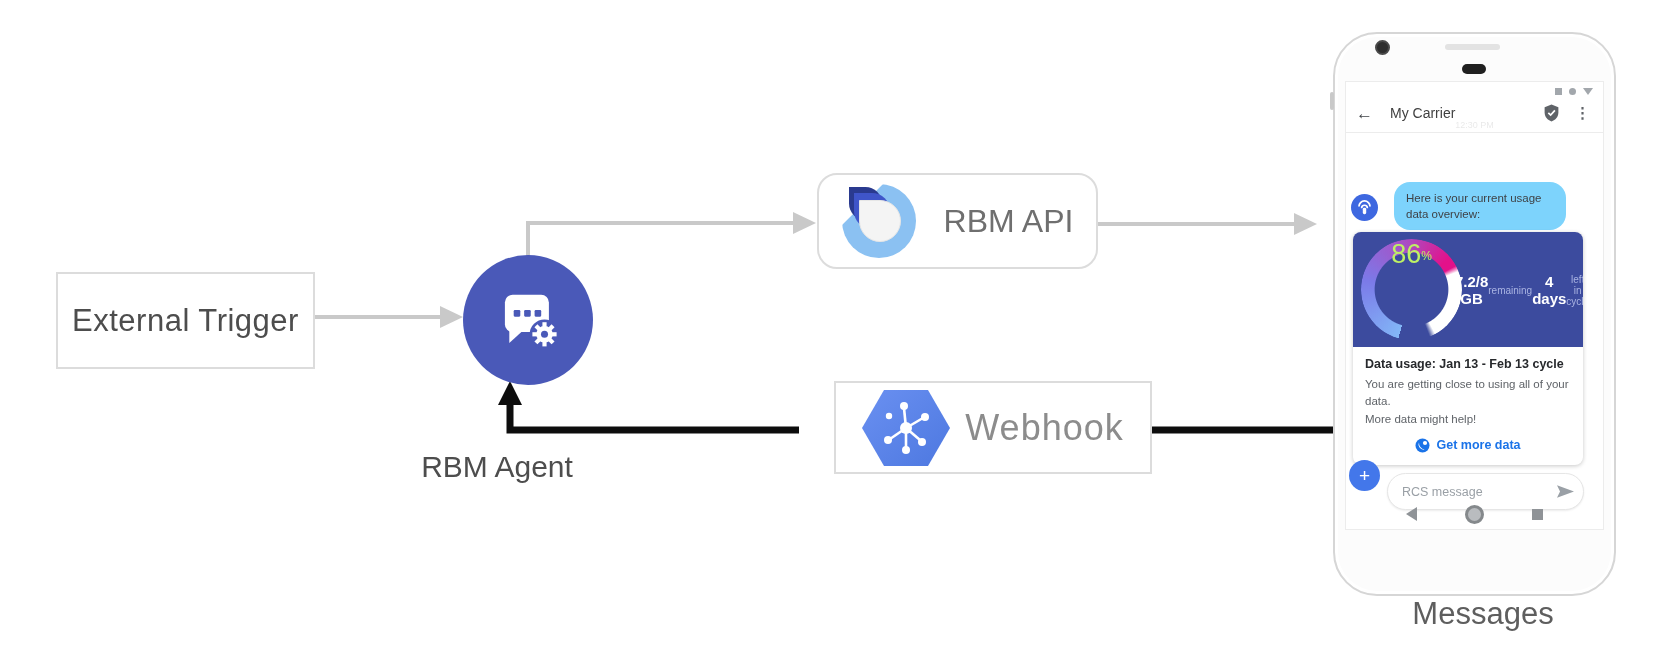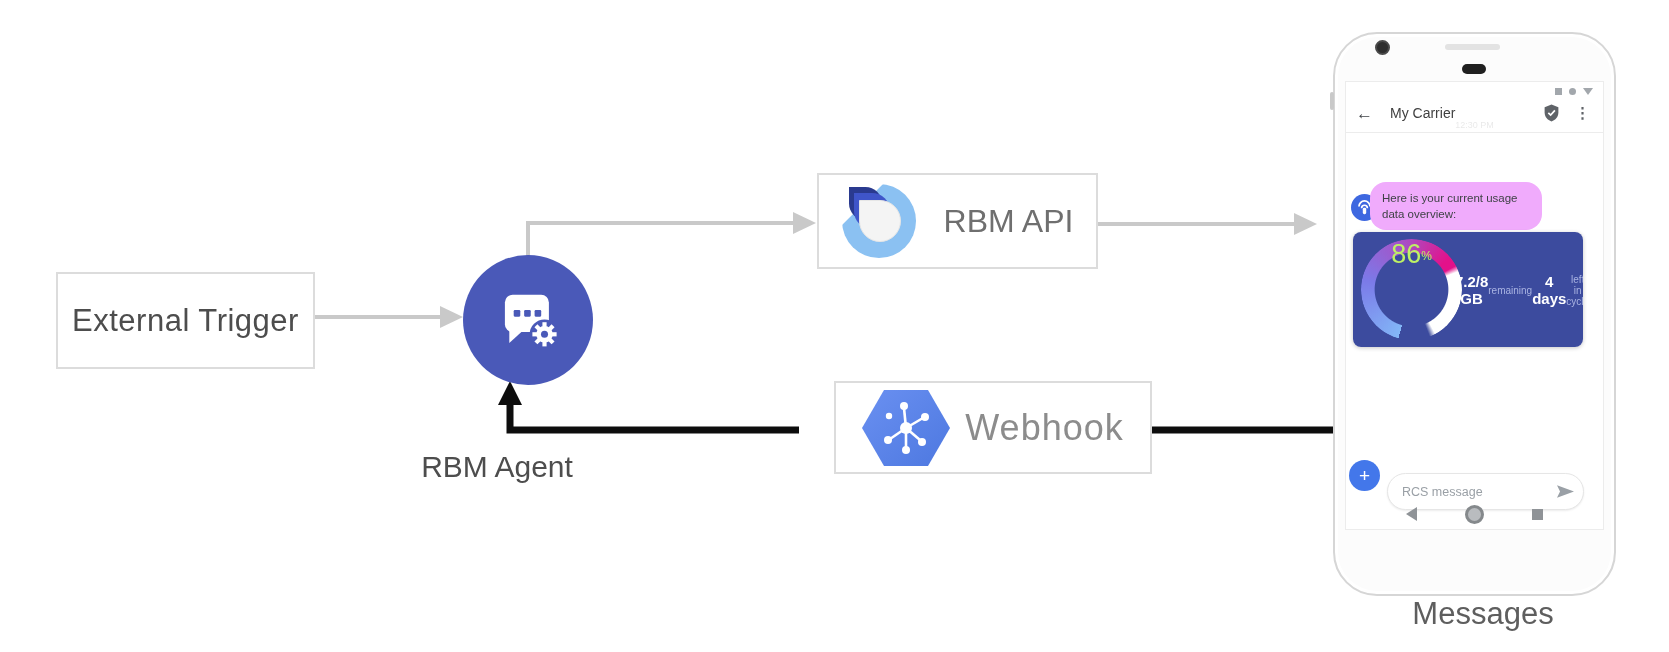--- a/index.html
+++ b/index.html
@@ -4,21 +4,21 @@
 <style>
   html,body{margin:0;padding:0;background:#fff;}
   .canvas{position:relative;width:1669px;height:652px;background:#fff;overflow:hidden;
           font-family:"Liberation Sans", sans-serif;}
   .arrows{position:absolute;left:0;top:0;z-index:0;pointer-events:none;}
 
   
   .node-box{position:absolute;background:#fff;border:2px solid #dcdcdc;display:flex;
             align-items:center;justify-content:center;z-index:1;color:#4d4d4d;font-weight:300;}
   .external-trigger{left:56px;top:272px;width:255px;height:93px;font-size:31px;letter-spacing:.5px;}
-  .rbm-api{left:817px;top:173px;width:277px;height:92px;gap:28px;font-size:32px;color:#6f6f6f;}
+  .rbm-api{left:817px;top:173px;width:277px;height:92px;gap:28px;font-size:32px;color:#6f6f6f;border-radius:20px;}
   .webhook{left:834px;top:381px;width:314px;height:89px;gap:15px;font-size:36px;color:#8c8c8c;letter-spacing:1px;}
 
   .agent-circle{position:absolute;left:463px;top:255px;width:130px;height:130px;border-radius:50%;
                 background:#4A59B8;z-index:1;display:flex;align-items:center;justify-content:center;}
   .agent-label{position:absolute;left:397px;top:450px;width:200px;text-align:center;
                font-size:30px;font-weight:300;color:#4d4d4d;z-index:1;}
   .messages-label{position:absolute;left:1383px;top:596px;width:200px;text-align:center;
                   font-size:31px;font-weight:300;color:#5e5e5e;z-index:1;}
 
   
@@ -52,21 +52,21 @@
   .back-glyph{font-size:17px;color:#404448;line-height:1;}
   .chat-title{margin-left:17px;font-size:14px;color:#404040;text-align:right;}
   .hdr-spacer{flex:1;}
   .menu-glyph{margin-left:15px;font-size:15px;font-weight:bold;color:#5f6368;letter-spacing:1px;}
   .timestamp-faint{position:absolute;top:38px;left:0;right:0;text-align:center;font-size:9px;
                    color:#000;opacity:.09;}
   .header-divider{position:absolute;top:50px;left:0;right:0;height:1px;background:#ececec;}
 
   .avatar{position:absolute;left:5px;top:112px;width:27px;height:27px;border-radius:50%;
           background:#3E68E0;display:flex;align-items:center;justify-content:center;}
-  .bubble{position:absolute;left:24px;top:100px;width:172px;box-sizing:border-box;background:#f0abfc;
+  .bubble{position:absolute;left:48px;top:100px;width:172px;box-sizing:border-box;background:#7dd3fc;
           border-radius:16px;padding:8px 12px;font-size:11.5px;line-height:1.4;color:#3f4246;}
 
   .usage-card{position:absolute;left:7px;top:150px;width:230px;border-radius:8px;overflow:hidden;
               background:#fff;box-shadow:0 1px 4px rgba(0,0,0,.22);}
   .card-top{position:relative;height:115px;background:#3C4B9E;}
   .gauge-wrap{position:absolute;left:8px;top:7px;width:101px;height:101px;}
   .gauge-ring{position:absolute;inset:0;border-radius:50%;
      background:conic-gradient(from 195deg,#82b6f7 0%,#7b7ae8 24%,#a94fc4 44%,#e3118a 60%,#e3118a 63%,
                 #ffffff 65%,#ffffff 88%,rgba(0,0,0,0) 90%);
      -webkit-mask:radial-gradient(closest-side,transparent 72%,#000 74%);
@@ -241,20 +241,33 @@
             </div>
           </div>
           <div class="card-top-right">
             <div class="ct-value">7.2/8 GB</div>
             <div class="ct-label">remaining</div>
             <div class="ct-gap"></div>
             <div class="ct-value">4 days</div>
             <div class="ct-label">left in cycle</div>
           </div>
         </div>
+        <div class="card-bottom">
+          <div class="usage-title">Data usage: Jan 13 - Feb 13 cycle</div>
+          <div class="usage-body">You are getting close to using all of your data.</div>
+          <div class="usage-body">More data might help!</div>
+          <div class="action-row">
+            <svg width="15" height="15" viewBox="0 0 15 15">
+              <circle cx="7.5" cy="7.5" r="7" fill="#1a73e8"></circle>
+              <path d="M4,4.2 a5.2,5.2 0 0 0 5.6,7.4 a7,7 0 0 1 -5.6,-7.4" fill="#ffffff"></path>
+              <circle cx="10" cy="5" r="2.1" fill="#ffffff"></circle>
+            </svg>
+            <span>Get more data</span>
+          </div>
+        </div>
       </div>
 
       <div class="plus-btn">+</div>
       <div class="compose">
         <input type="text" placeholder="RCS message" style="">
         <svg class="send-icon" width="17" height="13" viewBox="0 0 18 13">
           <polygon points="0,13 18,6.5 0,0 3.2,6.5" fill="#9aa0a6"></polygon>
         </svg>
       </div>
 

